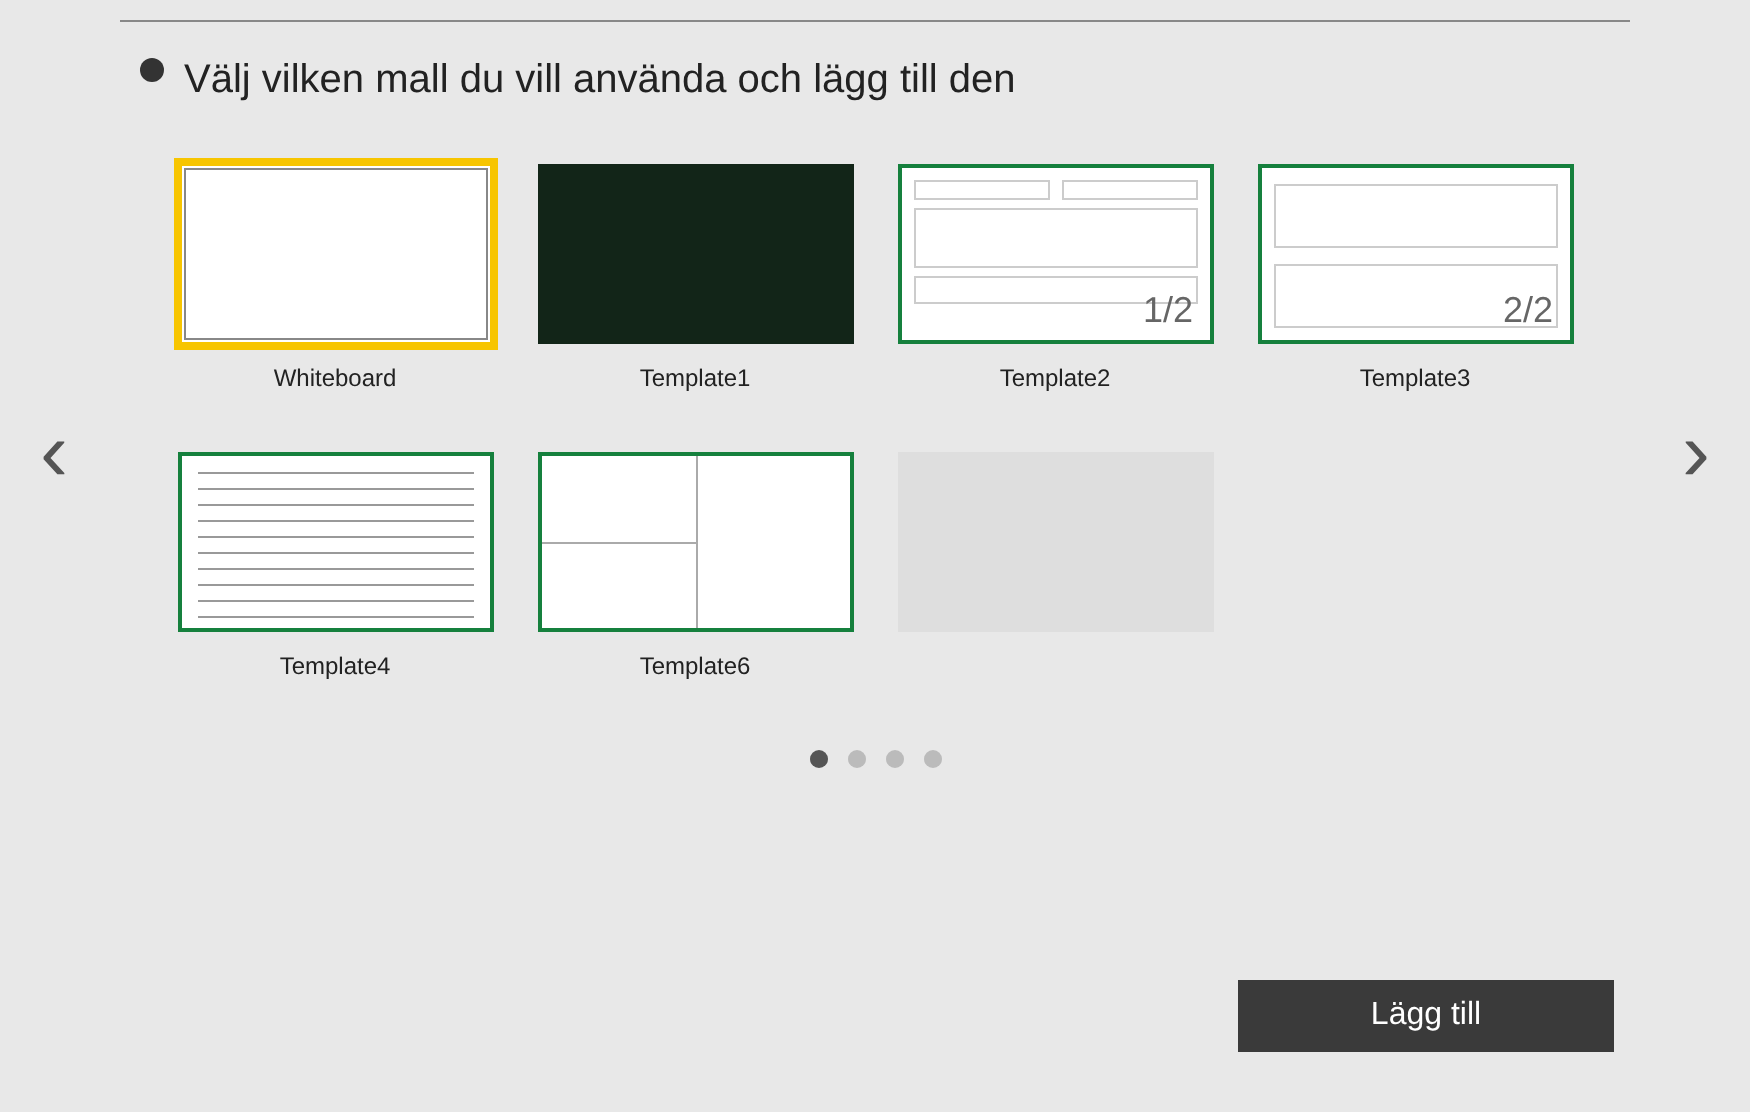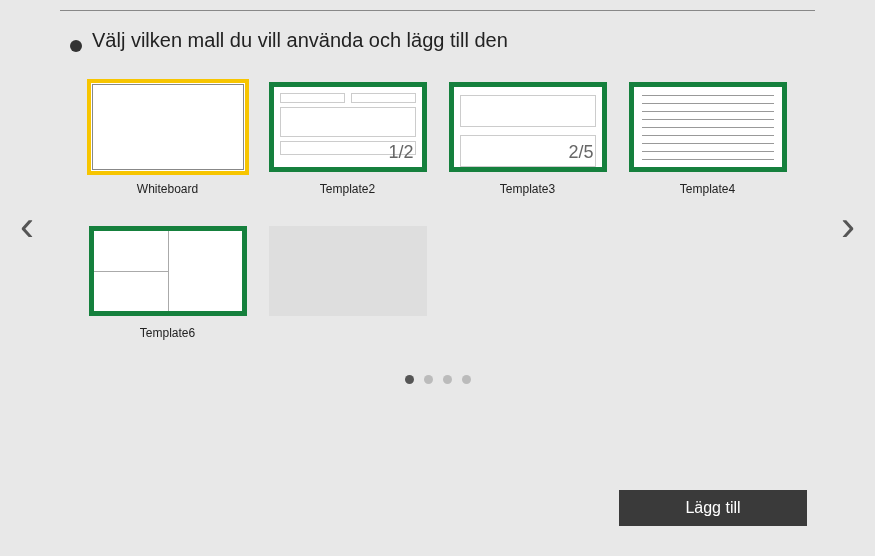--- a/index.html
+++ b/index.html
@@ -15,21 +15,21 @@
       overflow: hidden;
       position: relative;
     }
     .top-line {
       height: 1px;
       background: #888;
       margin: 10px 60px 0 60px;
     }
     .header {
       display: flex;
-      align-items: flex-end;
+      align-items: flex-start;
       padding: 18px 70px 10px 70px;
     }
     .bullet {
       width: 12px;
       height: 12px;
       border-radius: 50%;
       background: #333;
       margin-right: 10px;
       flex-shrink: 0;
     }
@@ -52,21 +52,21 @@
     }
     .template-item {
       display: flex;
       flex-direction: column;
       align-items: center;
       cursor: pointer;
     }
     .thumb {
       width: 158px;
       height: 90px;
-      border: 5px solid #15803d;
+      border: 2px solid #15803d;
       background: #fff;
       position: relative;
       overflow: hidden;
     }
     .thumb.selected {
       border: 4px solid #f7c500;
       width: 162px;
       height: 96px;
       margin: -3px -2px;
     }
@@ -162,39 +162,43 @@
 
   <div class="grid">
 
     <div class="template-item">
       <div class="thumb selected">
         <div class="inner-border"></div>
       </div>
       <div class="template-label">Whiteboard</div>
     </div>
 
+    <div class="template-item">
+      <div class="thumb dark"></div>
+      <div class="template-label">Template1</div>
+    </div>
 
     <div class="template-item">
       <div class="thumb">
         <div class="t2-top">
             <div></div>
             <div></div>
           </div>
         <div class="t2-row t2-row2"></div>
         <div class="t2-row"></div>
         <div class="t2-page">1/2</div>
       </div>
       <div class="template-label">Template2</div>
     </div>
 
     <div class="template-item">
       <div class="thumb">
         <div class="t3-box"></div>
         <div class="t3-box"></div>
-        <div class="t2-page">2/5</div>
+        <div class="t2-page">2/2</div>
       </div>
       <div class="template-label">Template3</div>
     </div>
 
     <div class="template-item">
       <div class="thumb" style="padding-top:8px;">
         <div class="t4-line"></div>
           <div style="height:7px"></div>
         <div class="t4-line"></div>
           <div style="height:7px"></div>

